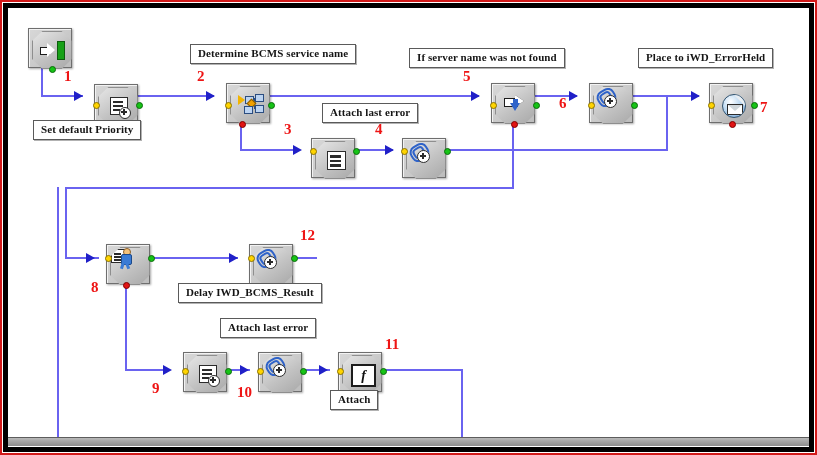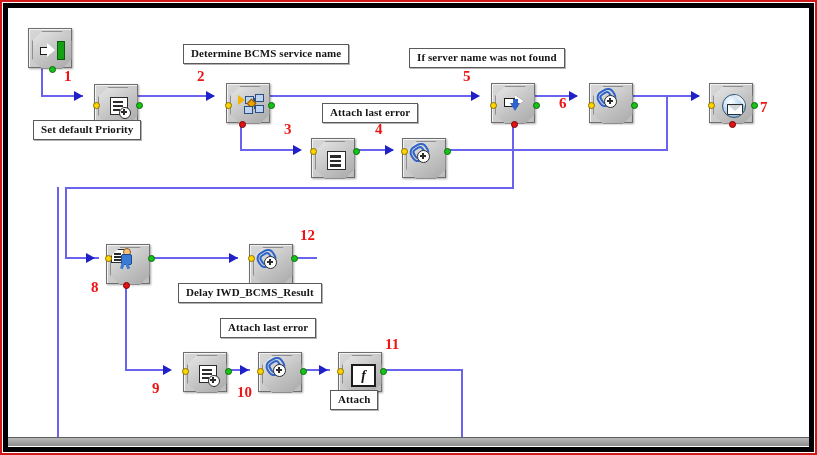--- a/index.html
+++ b/index.html
@@ -367,23 +367,24 @@
       <div class="oct">
         <div class="glyph">
           <div class="g-fn">f</div>
         </div>
       </div>
       <span class="port in" style="left:-2px;top:15px;"></span>
       <span class="port out" style="left:41px;top:15px;"></span>
     </div>
 
     <div class="lbl" style="left:25px;top:112px;">Set default Priority</div>
-    <div class="lbl" style="left:175px;top:36px;">Determine BCMS service name</div>
+    <div class="lbl" style="left:182px;top:36px;">Determine BCMS service name</div>
     <div class="lbl" style="left:314px;top:95px;">Attach last error</div>
     <div class="lbl" style="left:401px;top:40px;">If server name was not found</div>
+    <div class="lbl" style="left:630px;top:40px;">Place to iWD_ErrorHeld</div>
     <div class="lbl" style="left:170px;top:275px;">Delay IWD_BCMS_Result</div>
     <div class="lbl" style="left:212px;top:310px;">Attach last error</div>
     <div class="lbl" style="left:322px;top:382px;">Attach</div>
 
     <div class="num" style="left:56px;top:61px;">1</div>
     <div class="num" style="left:189px;top:61px;">2</div>
     <div class="num" style="left:276px;top:114px;">3</div>
     <div class="num" style="left:367px;top:114px;">4</div>
     <div class="num" style="left:455px;top:61px;">5</div>
     <div class="num" style="left:551px;top:88px;">6</div>

